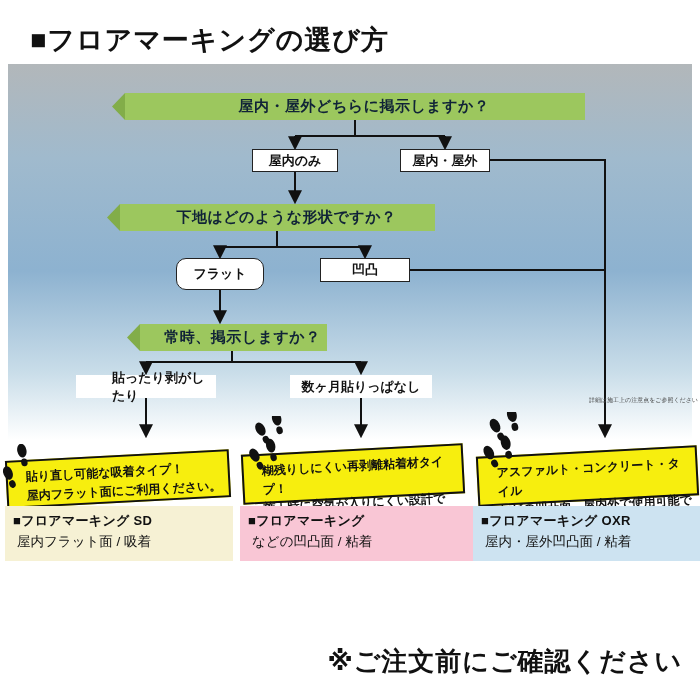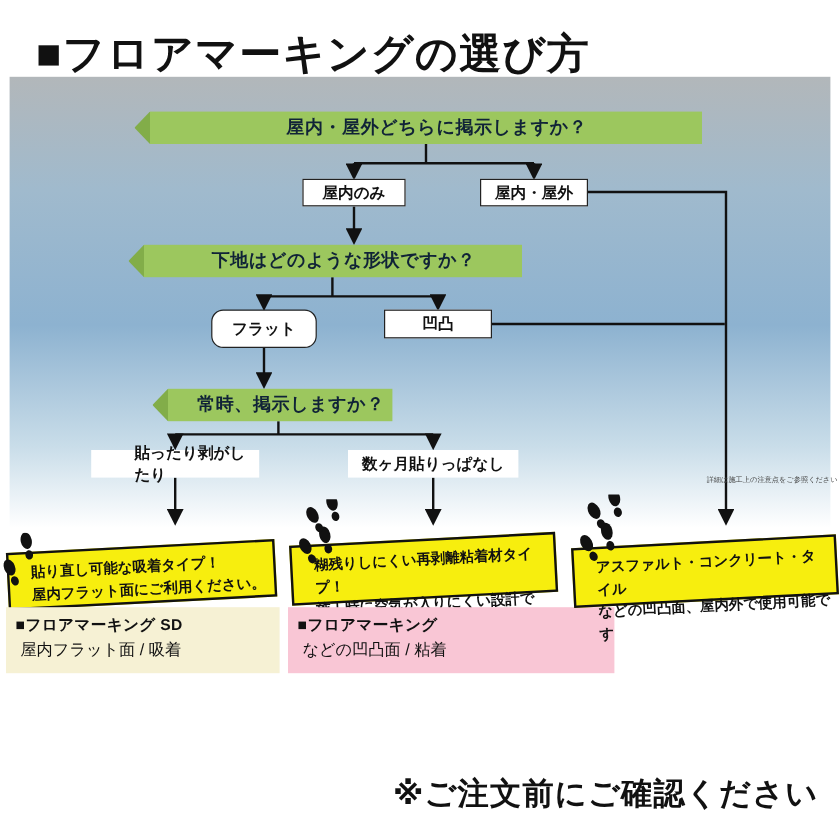--- a/index.html
+++ b/index.html
@@ -1,21 +1,21 @@
 <!DOCTYPE html>
 <html><head>
 <meta charset="utf-8">
 <style>
   * { margin:0; padding:0; box-sizing:border-box; }
   body { background:#fff; }
   .canvas {
     position:relative; width:700px; height:700px; background:#fff; overflow:hidden;
     font-family:"Liberation Sans","DejaVu Sans",sans-serif; color:#111;
   }
-  .title { position:absolute; left:30px; top:22px; font-size:35px; font-weight:bold; letter-spacing:1px; }
+  .title { position:absolute; left:30px; top:22px; font-size:27px; font-weight:bold; letter-spacing:1px; }
   .gradient-bg {
     position:absolute; left:8px; top:64px; width:684px; height:376px;
     background:linear-gradient(180deg,#b2b7ba 0%,#a0bacd 25%,#8db2d0 55%,#c9dde9 82%,#ffffff 100%);
   }
   svg.connectors { position:absolute; left:0; top:0; width:700px; height:700px; pointer-events:none; }
   .ln { stroke:#111; stroke-width:2; fill:none; }
   .arr { marker-end:url(#ah); }
 
   .ribbon {
     position:absolute; background:#9cc75e; display:flex; align-items:center; justify-content:center;
@@ -200,16 +200,20 @@
       <g transform="translate(17,18) rotate(-28)">
           <ellipse cx="0" cy="-5.5" rx="4.6" ry="7"></ellipse>
           <ellipse cx="0" cy="6.5" rx="3.2" ry="3.9"></ellipse>
         </g>
       <g transform="translate(32,8) rotate(-14)">
           <ellipse cx="0" cy="-5.5" rx="4.6" ry="7"></ellipse>
           <ellipse cx="0" cy="6.5" rx="3.2" ry="3.9"></ellipse>
         </g>
     </g>
   </svg>
+  <div class="product pc3">
+    <div class="pname">■フロアマーキング OXR</div>
+    <div class="pspec">屋内・屋外凹凸面 / 粘着</div>
+  </div>
 
   <div class="footer-note">※ご注文前にご確認ください</div>
 
 </div>
 
 </body></html>

